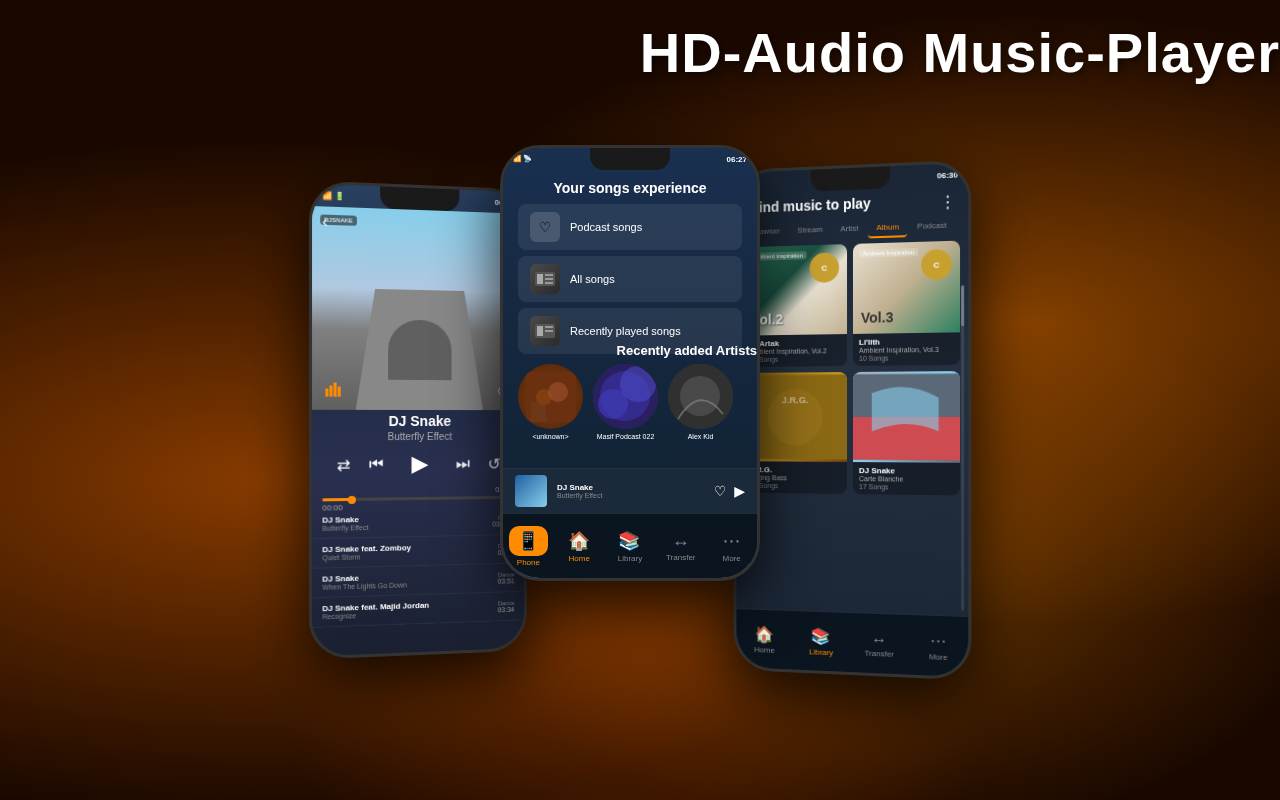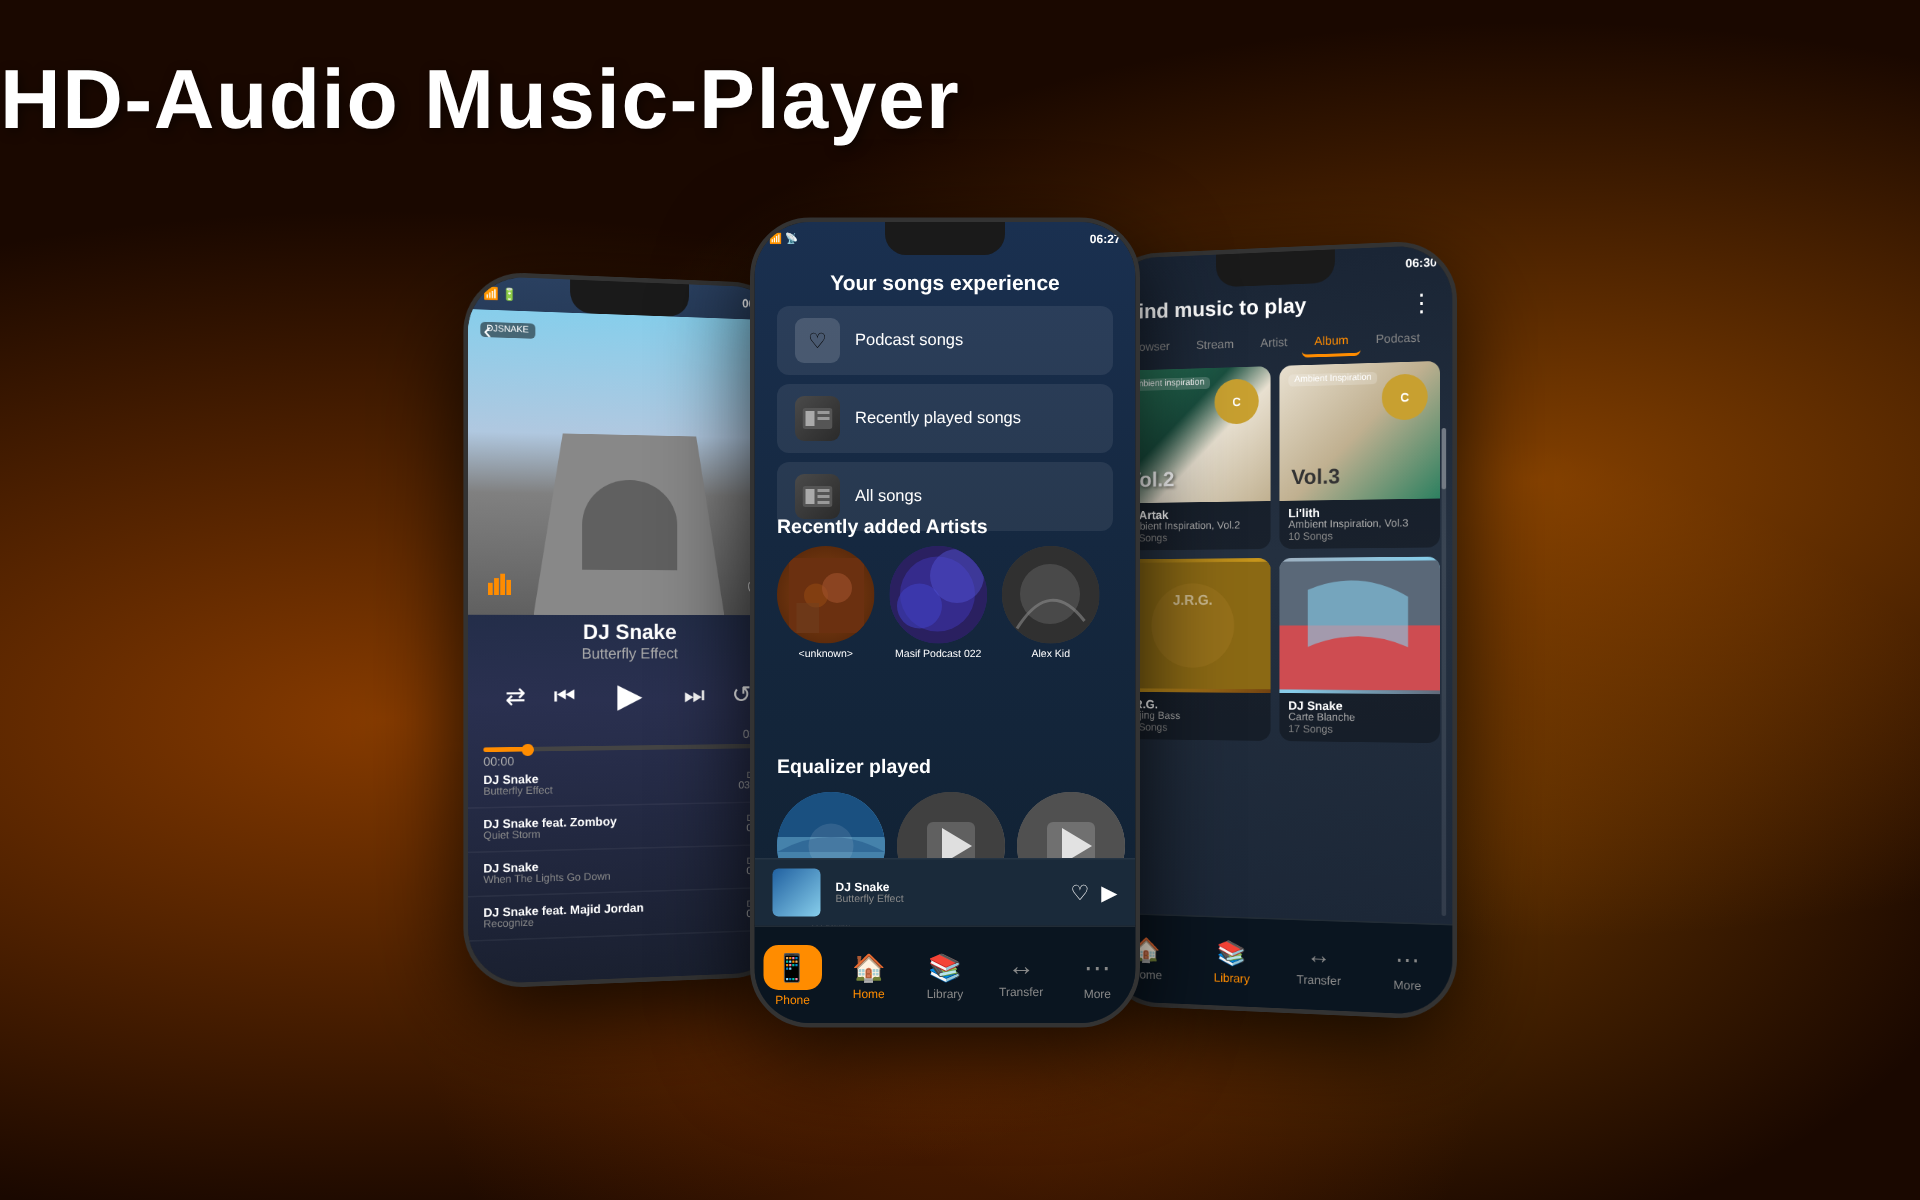--- a/index.html
+++ b/index.html
@@ -21,23 +21,22 @@
                   radial-gradient(ellipse at 50% 80%, rgba(150,60,0,0.5) 0%, transparent 40%),
                   radial-gradient(ellipse at 70% 70%, rgba(220,120,0,0.4) 0%, transparent 35%),
                   #1a0800;
     }
 
     
     .header {
       position: absolute;
       top: 20px;
       left: 0; right: 0;
-      text-align: left;
+      text-align: right;
       z-index: 10;
-      margin-top: 13px;
     }
     .header h1 {
       font-size: 56px;
       font-weight: 900;
       color: white;
       text-shadow: 2px 2px 8px rgba(0,0,0,0.5);
       letter-spacing: 1px;
     }
     .header h2 {
       font-size: 22px;
@@ -76,21 +75,21 @@
       margin-top: 40px;
       margin-right: -30px;
       z-index: 5;
       transform: perspective(800px) rotateY(8deg);
       flex-shrink: 0;
     }
 
     
     .phone-center {
       width: 260px;
-      height: 540px;
+      height: 436px;
       z-index: 10;
       margin-top: 0;
       flex-shrink: 0;
     }
 
     
     .phone-right {
       width: 240px;
       height: 510px;
       margin-top: 20px;
@@ -379,20 +378,21 @@
       position: absolute;
       top: 195px;
       left: 0; right: 0;
     }
     .artists-title {
       font-size: 13px;
       font-weight: bold;
       color: white;
       margin-left: 15px;
       margin-bottom: 6px;
+      text-align: right;
     }
     .artists-row {
       display: flex;
       gap: 10px;
       padding: 0 15px;
       overflow: hidden;
     }
     .artist-item {
       display: flex;
       flex-direction: column;
@@ -827,43 +827,43 @@
         </div>
         <span class="status-time">06:27</span>
       </div>
 
       <div class="music-exp-title">Your songs experience</div>
 
       <div class="menu-items">
         <div class="menu-item">
           <div class="menu-item-icon">♡</div>
           <span class="menu-item-text">Podcast songs</span>
-        </div>
-        <div class="menu-item">
-          <div class="menu-item-icon" style="background:linear-gradient(135deg,#4a4a4a,#2a2a2a);">
-            <svg width="20" height="14" viewBox="0 0 20 14" fill="none">
-              <rect x="0" y="0" width="20" height="14" rx="2" fill="#555"></rect>
-              <rect x="2" y="2" width="6" height="10" fill="#aaa"></rect>
-              <rect x="10" y="2" width="8" height="2" fill="#999"></rect>
-              <rect x="10" y="6" width="8" height="2" fill="#999"></rect>
-            </svg>
-          </div>
-          <span class="menu-item-text">Recently played songs</span>
         </div>
         <div class="menu-item">
           <div class="menu-item-icon" style="background:linear-gradient(135deg,#4a4a4a,#2a2a2a);">
             <svg width="20" height="14" viewBox="0 0 20 14" fill="none">
               <rect x="0" y="0" width="20" height="14" rx="2" fill="#555"></rect>
               <rect x="2" y="2" width="6" height="10" fill="#aaa"></rect>
               <rect x="10" y="2" width="8" height="2" fill="#999"></rect>
               <rect x="10" y="6" width="8" height="2" fill="#999"></rect>
               <rect x="10" y="10" width="8" height="2" fill="#999"></rect>
             </svg>
           </div>
           <span class="menu-item-text">All songs</span>
+        </div>
+        <div class="menu-item">
+          <div class="menu-item-icon" style="background:linear-gradient(135deg,#4a4a4a,#2a2a2a);">
+            <svg width="20" height="14" viewBox="0 0 20 14" fill="none">
+              <rect x="0" y="0" width="20" height="14" rx="2" fill="#555"></rect>
+              <rect x="2" y="2" width="6" height="10" fill="#aaa"></rect>
+              <rect x="10" y="2" width="8" height="2" fill="#999"></rect>
+              <rect x="10" y="6" width="8" height="2" fill="#999"></rect>
+            </svg>
+          </div>
+          <span class="menu-item-text">Recently played songs</span>
         </div>
       </div>
 
       <div class="artists-section">
         <div class="artists-title">Recently added Artists</div>
         <div class="artists-row">
           <div class="artist-item">
             <div class="artist-avatar">
               <div class="avatar-unknown">
                 <svg width="50" height="50" viewBox="0 0 50 50">

